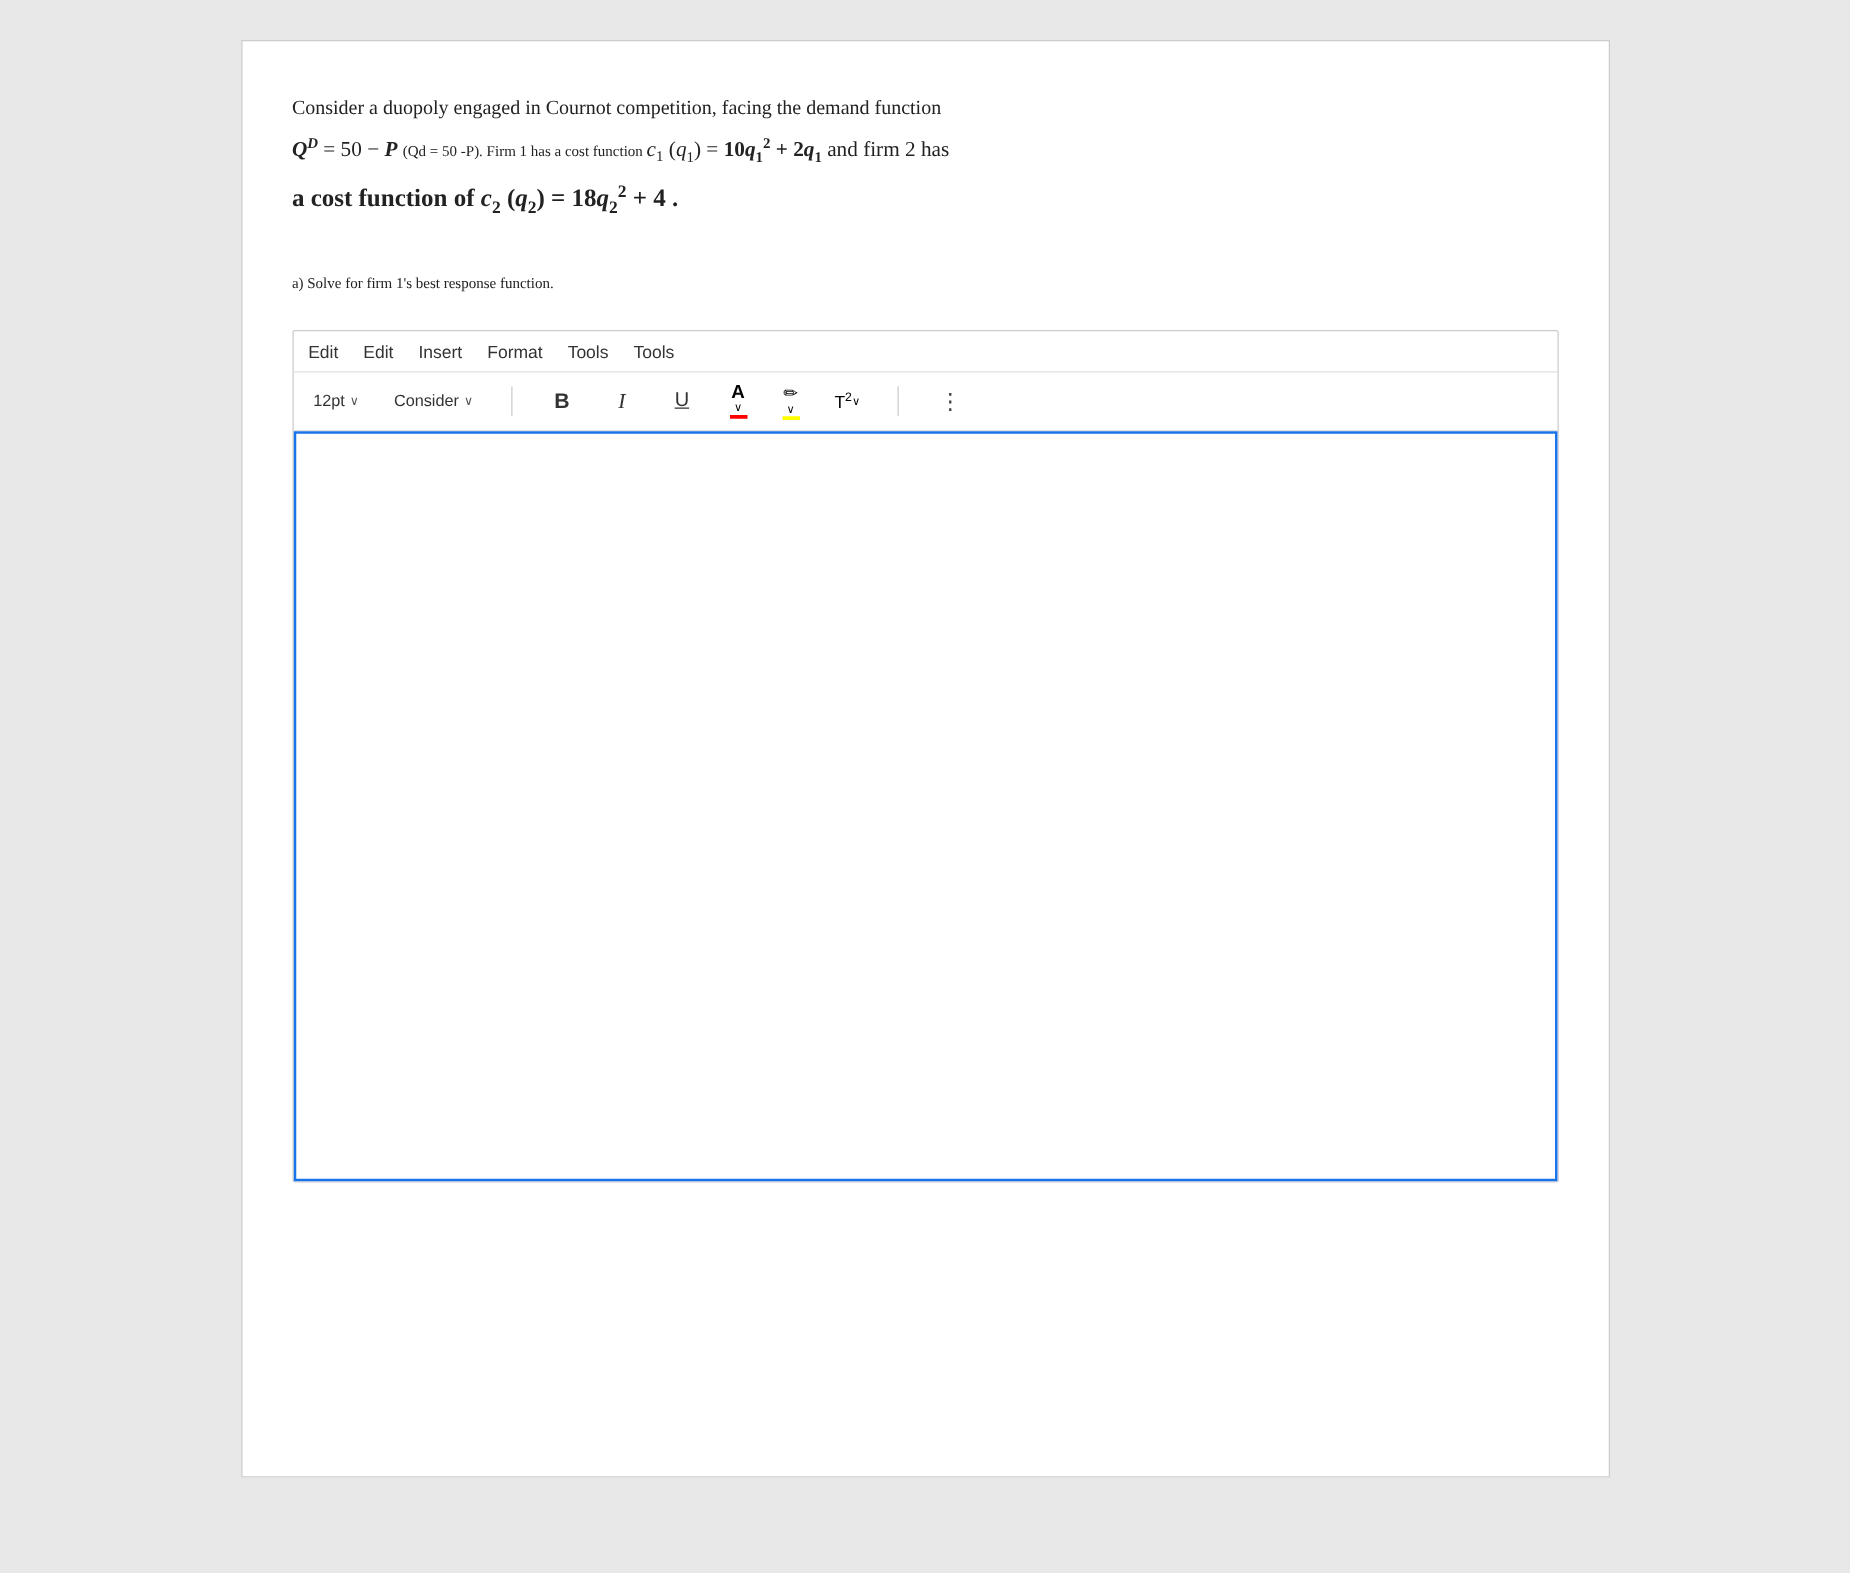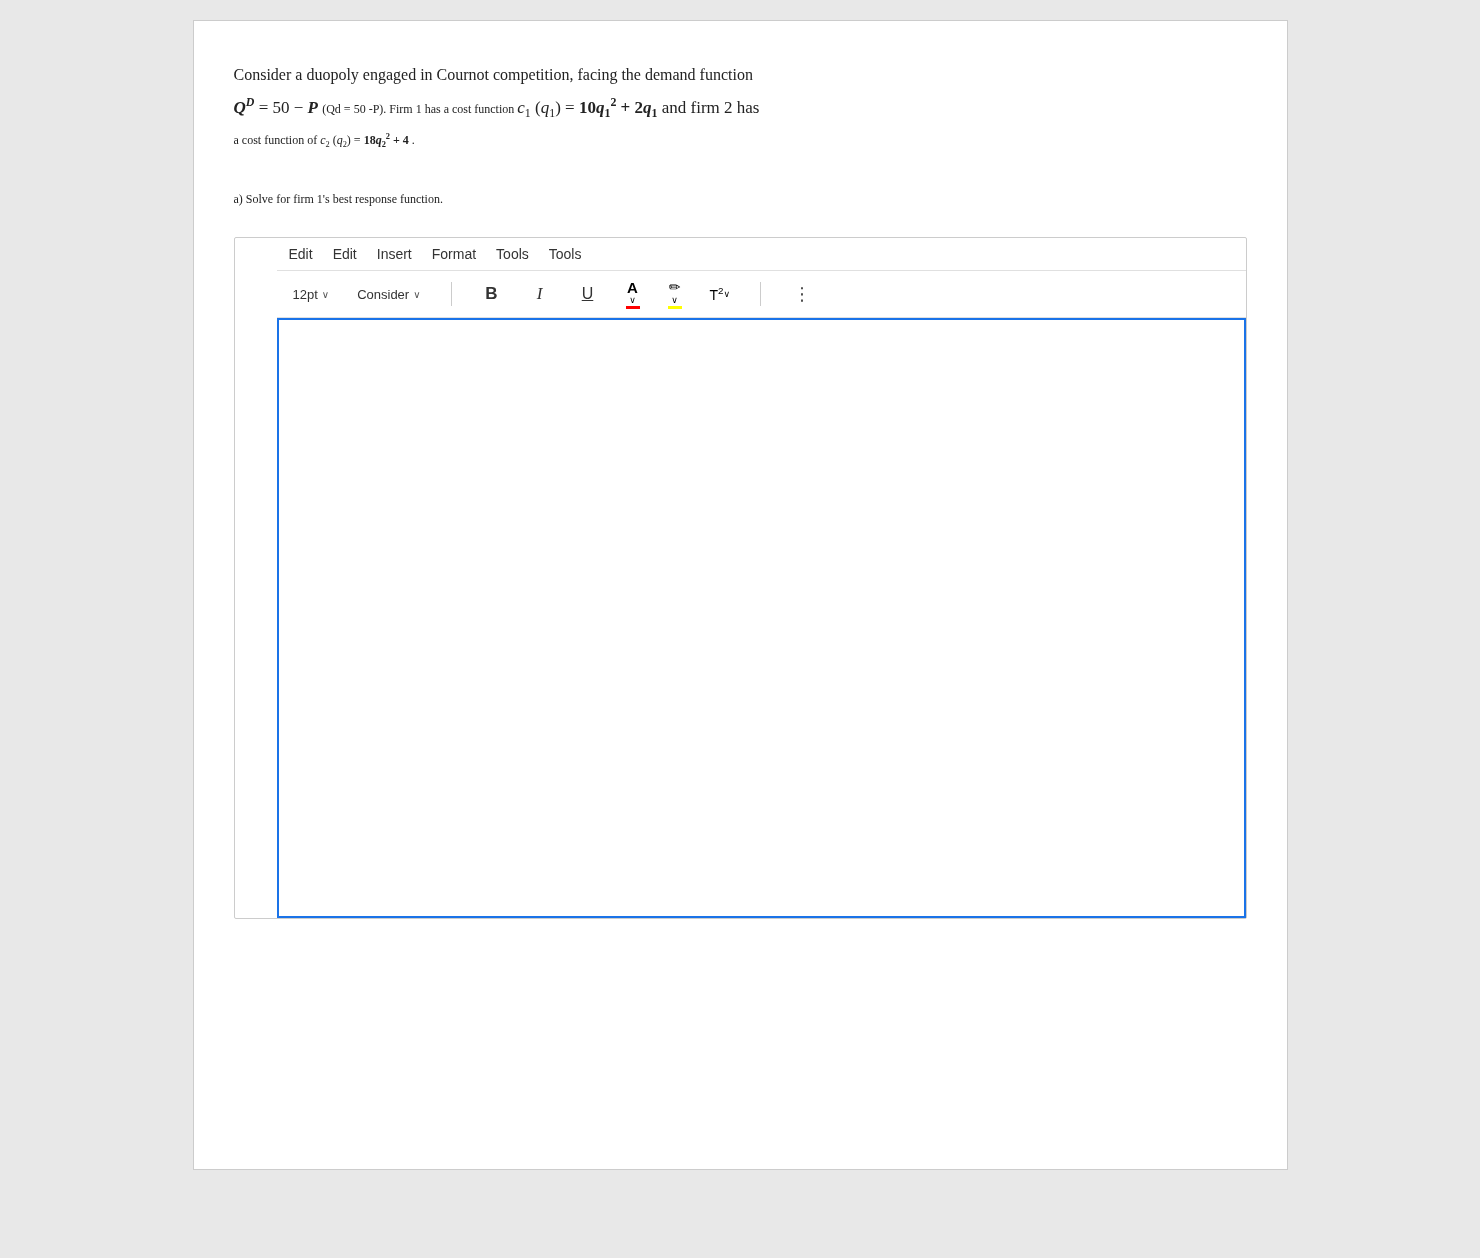--- a/index.html
+++ b/index.html
@@ -14,20 +14,21 @@
       padding: 20px;
     }
 
     .page-container {
       background: #ffffff;
       width: 1095px;
       min-height: 1150px;
       border: 1px solid #cccccc;
       padding: 40px 40px 40px 40px;
       position: relative;
+      margin-top: 12px;
     }
 
     .question-text {
       font-family: Georgia, 'Times New Roman', serif;
       font-size: 16px;
       line-height: 1.7;
       color: #222222;
       margin-bottom: 30px;
     }
 
@@ -40,21 +41,20 @@
       font-family: Georgia, 'Times New Roman', serif;
       font-size: 12px;
       color: #222222;
       margin-bottom: 20px;
     }
 
     .editor-wrapper {
       margin-top: 30px;
       border: 1px solid #cccccc;
       border-radius: 2px;
-      padding-left: 42px;
     }
 
     .editor-menubar {
       display: flex;
       align-items: center;
       padding: 8px 12px;
       font-family: Arial, sans-serif;
       font-size: 14px;
       color: #444444;
       border-bottom: 1px solid #e0e0e0;
@@ -219,21 +219,21 @@
       <span class="math-bold"><em>Q</em><sup>D</sup></span>
       <span> = 50 − </span>
       <span class="math-bold"><em>P</em></span>
       <span style="font-weight: normal; font-style: normal; font-size: 12px;"> (Qd = 50 -P). Firm 1 has a cost function </span>
       <em>c</em><sub>1</sub>
       <span> (<em>q</em><sub>1</sub>) </span>
       <span> = </span>
       <strong>10<em>q</em><sub>1</sub><sup>2</sup> + 2<em>q</em><sub>1</sub></strong>
       <span> and firm 2 has</span>
     </p>
-    <p style="margin-top: 4px; font-size: 12px; line-height: 1.8;">
+    <p style="margin-top: 4px; font-size: 20px; line-height: 1.8; font-weight: bold;">
       <span>a cost function of </span>
       <em>c</em><sub>2</sub>
       <span> (<em>q</em><sub>2</sub>) </span>
       <span> = </span>
       <strong>18<em>q</em><sub>2</sub><sup>2</sup> + 4</strong>
       <span> .</span>
     </p>
   </div>
 
   <div style="margin-top: 40px; margin-bottom: 20px;">

